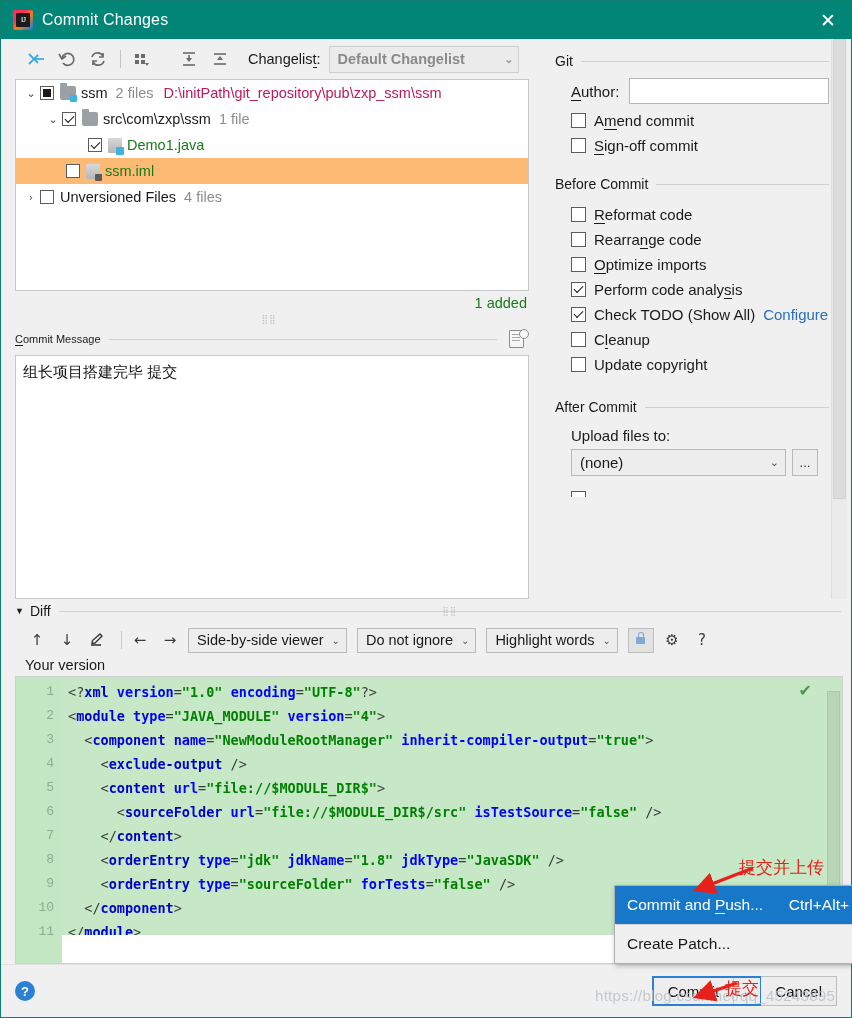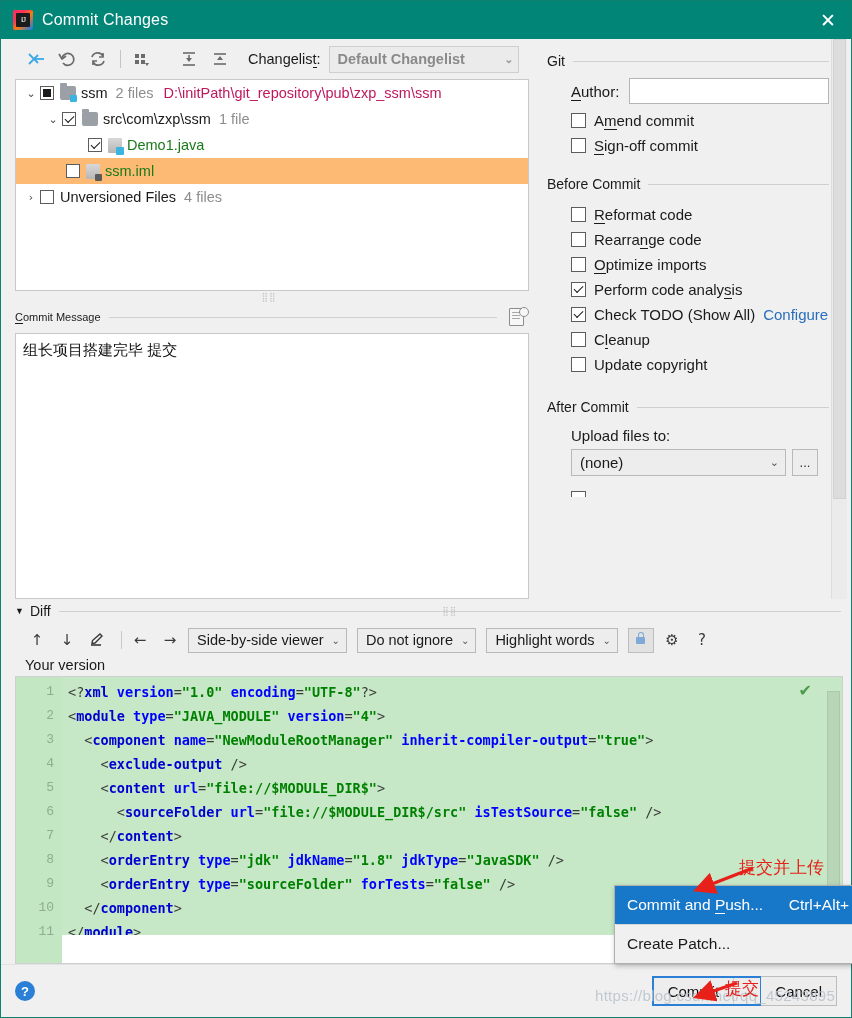--- a/index.html
+++ b/index.html
@@ -178,21 +178,21 @@
     margin:4px 8px 0 14px;background:#fff;border:1px solid #c8c8c8;
     flex:1 1 auto;min-height:0;padding:5px 7px;box-sizing:border-box;
     font-size:15px;line-height:1.4;color:#111;overflow:hidden;
   }
   
   .right-pane{
     flex:1 1 auto;position:relative;padding:0 0 0 10px;box-sizing:border-box;
     overflow:hidden;
   }
   .grp{margin-top:14px;display:flex;align-items:center;}
-  .grp .gl{font-size:14px;white-space:nowrap;margin-right:8px;color:#1a1a1a;}
+  .grp .gl{font-size:14px;white-space:nowrap;margin-right:8px;color:#1a1a1a;margin-left:8px;}
   .grp .gr{flex:1 1 auto;height:1px;background:#d0d0d0;margin-right:22px;}
   .rrow{display:flex;align-items:center;margin-top:9px;padding-left:24px;}
   .rrow .rlbl{font-size:15px;white-space:nowrap;}
   .rrow .rlbl u{text-decoration:none;border-bottom:1px solid #1a1a1a;}
   .author-input{
     flex:1 1 auto;height:26px;background:#fff;border:1px solid #b5b5b5;
     margin-left:10px;margin-right:22px;box-sizing:border-box;
   }
   .chk-row{display:flex;align-items:center;margin-top:8px;padding-left:24px;cursor:default;}
   .chk-row .cbx{margin-right:8px;width:15px;height:15px;flex:0 0 15px;}
@@ -465,20 +465,21 @@
 
           <div class="trow" style="padding-left:6px">
             <span class="twist">›</span>
             <span class="cbx"></span>
             <span class="tname">Unversioned Files</span>
             <span class="tcount">4 files</span>
           </div>
 
         </div>
 
+        <div class="added-line">1 added</div>
         <div class="splitter-dots">⣿⣿</div>
 
         <div class="cm-head">
           <span class="lbl"><u>C</u>ommit Message</span>
           <span class="rule"></span>
           <span class="noteicon">
             <span class="pg"></span>
               <span class="dot"></span>
           </span>
         </div>

